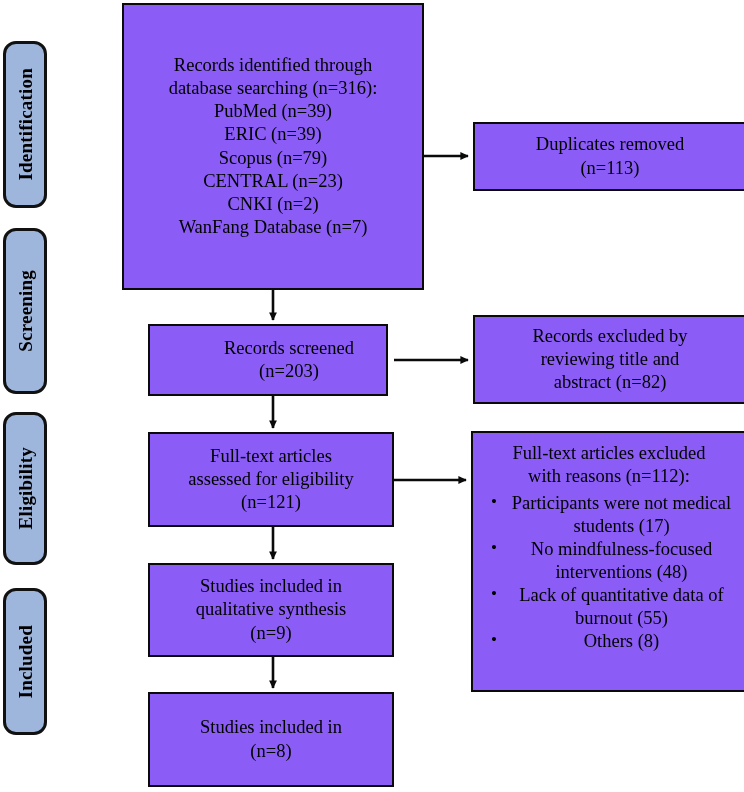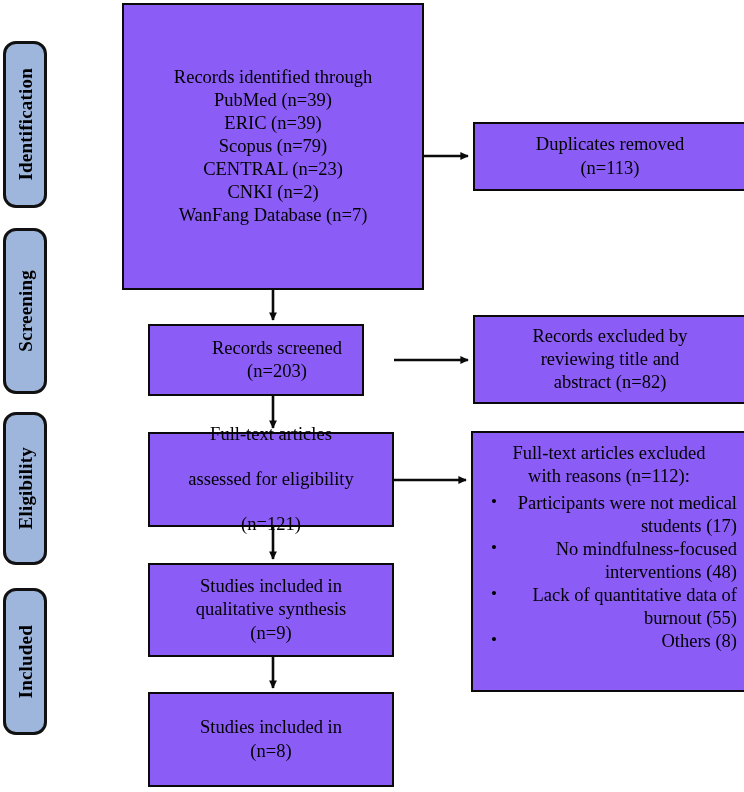--- a/index.html
+++ b/index.html
@@ -67,21 +67,21 @@
   .box-left-align {
     align-items: stretch;
     justify-content: flex-start;
     text-align: center;
     padding: 9px 8px 6px 8px;
   }
   .bullet-list {
     list-style: none;
     margin: 4px 0 0 0;
     padding: 0 0 0 10px;
-    text-align: right;
+    text-align: center;
   }
   .bullet-list li {
     position: relative;
     padding-left: 15px;
     margin-bottom: 0px;
     line-height: 1.24;
     font-size: 18.5px;
   }
   .bullet-list li::before {
     content: "\2022";
@@ -137,45 +137,46 @@
   <div class="stage-tab" style="left:3px; top:412px; width:44px; height:153px;">
     <span class="stage-tab-label">Eligibility</span>
   </div>
 
   <div class="stage-tab" style="left:3px; top:588px; width:44px; height:147px;">
     <span class="stage-tab-label">Included</span>
   </div>
 
   <div class="flow-box" id="box-identified" style="left:122px; top:3px; width:302px; height:287px;">
     <span class="line">Records identified through</span>
+    <span class="line">database searching (n=316):</span>
     <span class="line">PubMed (n=39)</span>
     <span class="line">ERIC (n=39)</span>
     <span class="line">Scopus (n=79)</span>
     <span class="line">CENTRAL (n=23)</span>
     <span class="line">CNKI (n=2)</span>
     <span class="line">WanFang Database (n=7)</span>
   </div>
 
   <div class="flow-box" style="left:473px; top:122px; width:274px; height:69px;">
     <span class="line">Duplicates removed</span>
     <span class="line">(n=113)</span>
   </div>
 
-  <div class="flow-box" style="left:148px; top:324px; width:216px; height:72px;padding-left:42px;">
+  <div class="flow-box" style="left:148px; top:324px; width:240px; height:72px;padding-left:42px;">
     <span class="line">Records screened</span>
     <span class="line">(n=203)</span>
   </div>
 
   <div class="flow-box" style="left:473px; top:315px; width:274px; height:89px;">
     <span class="line">Records excluded by</span>
     <span class="line">reviewing title and</span>
     <span class="line">abstract (n=82)</span>
   </div>
 
-  <div class="flow-box" style="left:148px; top:432px; width:246px; height:95px;gap:22px;">
+  <div class="flow-box" style="left:148px; top:432px; width:246px; height:95px;">
     <span class="line">Full-text articles</span>
     <span class="line">assessed for eligibility</span>
     <span class="line">(n=121)</span>
   </div>
 
   <div class="flow-box box-left-align" style="left:471px; top:431px; width:276px; height:261px;">
     <span class="line">Full-text articles excluded</span>
     <span class="line">with reasons (n=112):</span>
     <ul class="bullet-list">
       <li>Participants were not medical students (17)</li>

